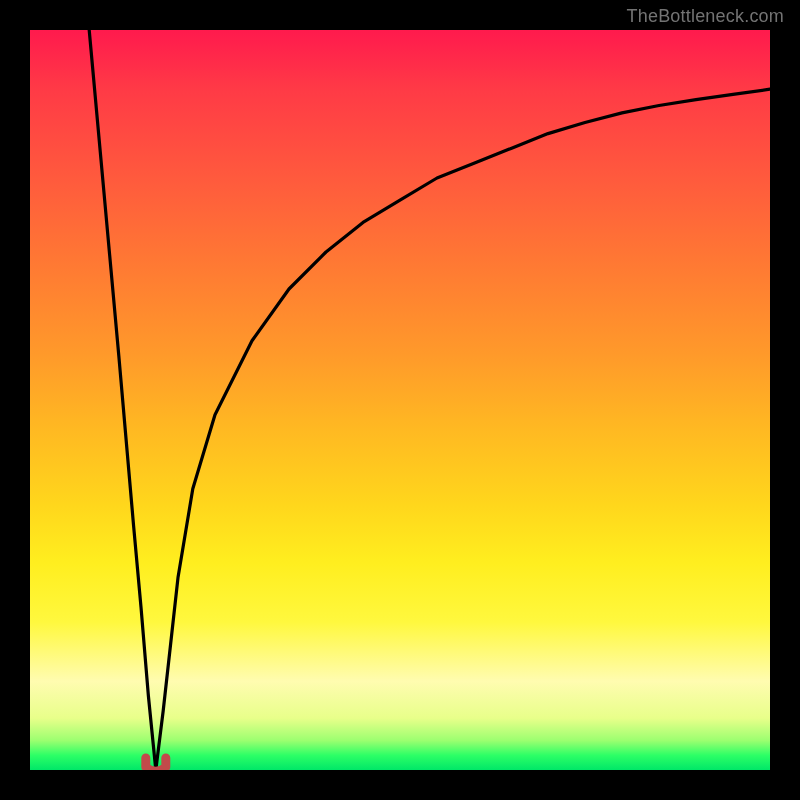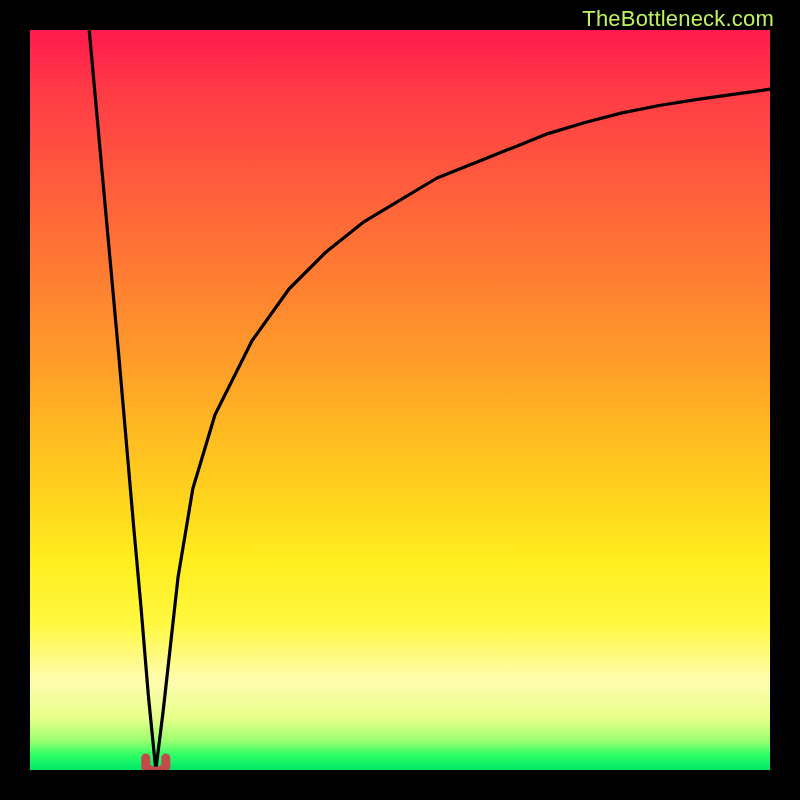--- a/index.html
+++ b/index.html
@@ -47,23 +47,23 @@
   .curve-svg {
     position: absolute;
     left: 0;
     top: 0;
     width: 740px;
     height: 740px;
   }
   .watermark {
     position: absolute;
     top: 6px;
-    right: 26px;
-    color: #bef264;
-    font-size: 22px;
+    right: 16px;
+    color: #737373;
+    font-size: 18px;
     font-weight: 400;
     letter-spacing: 0.2px;
     user-select: none;
   }
 </style>
 </head>
 <body>
 
 <div class="frame">
 

